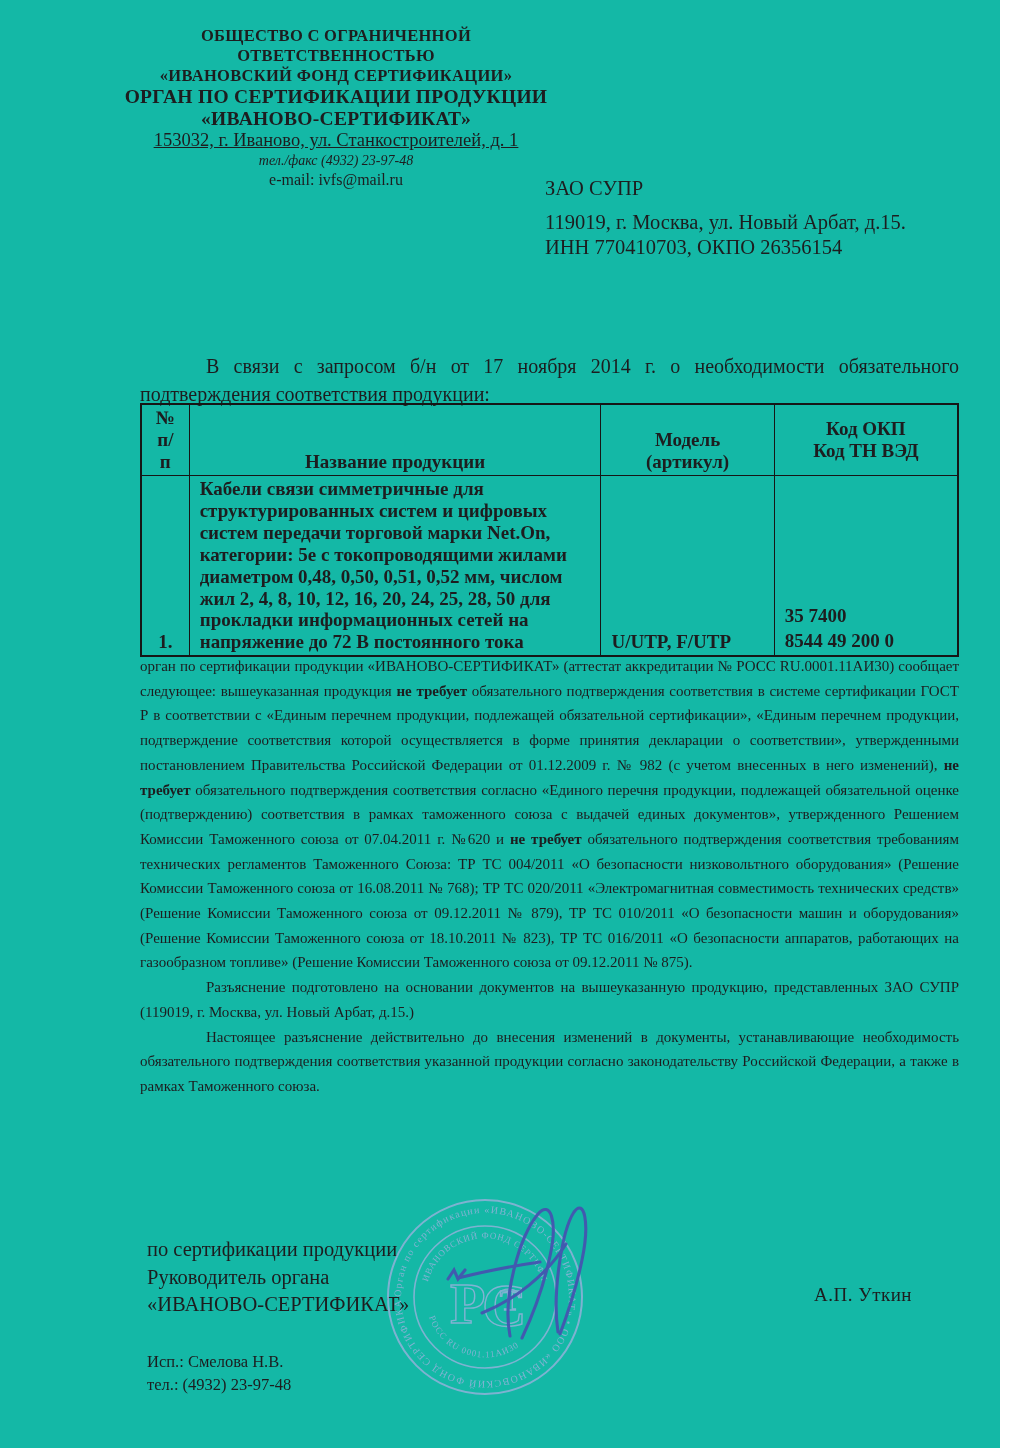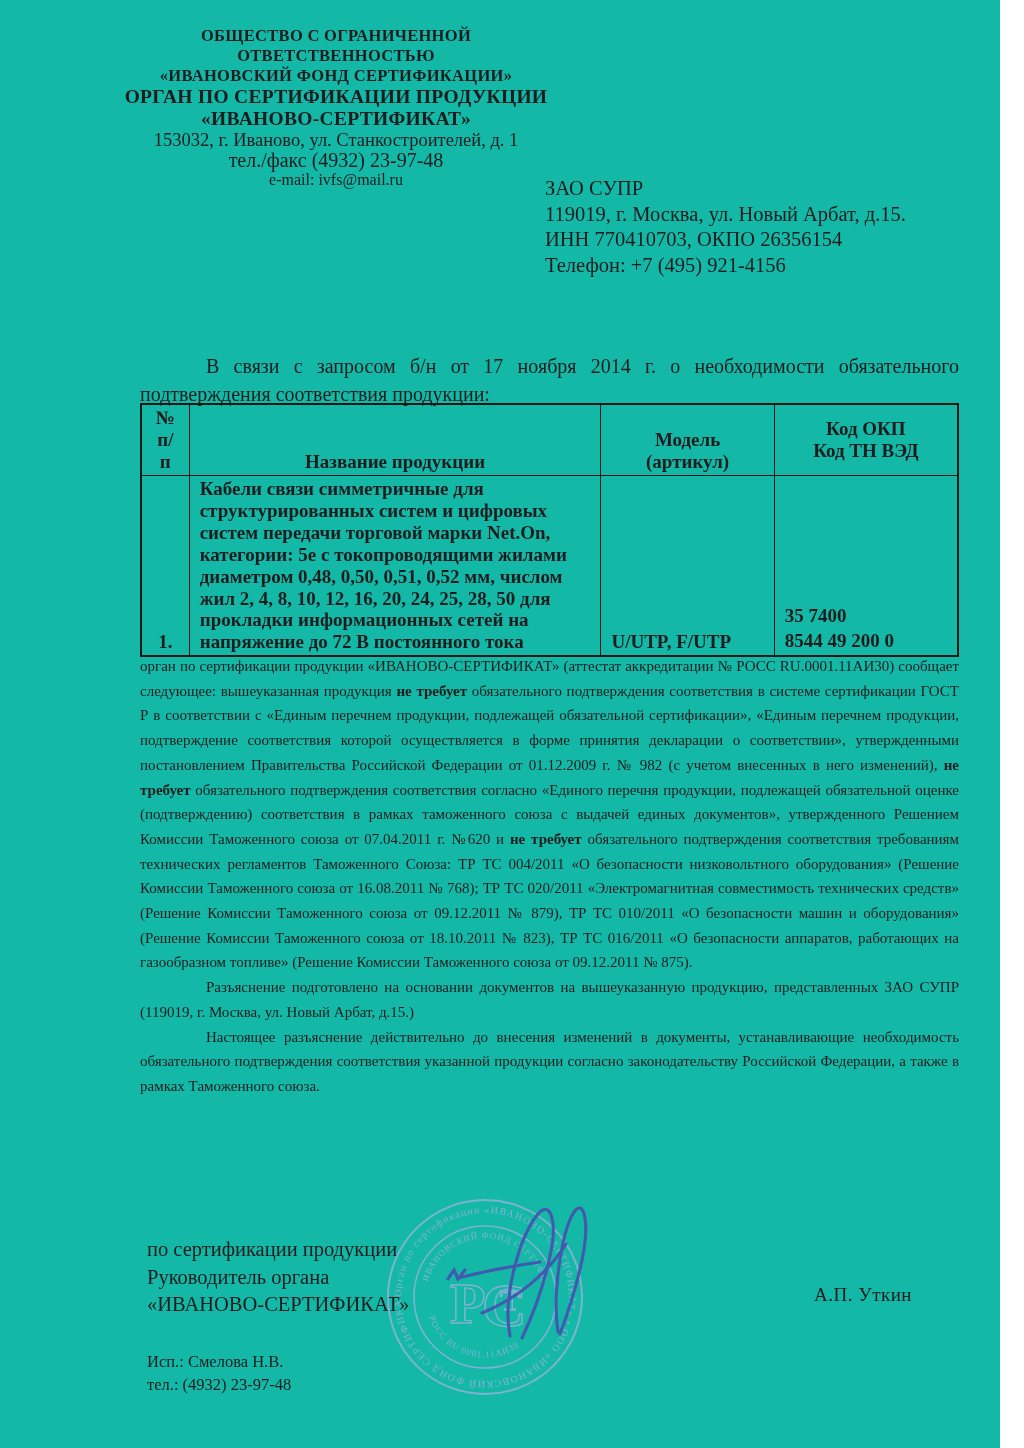--- a/index.html
+++ b/index.html
@@ -3,26 +3,26 @@
 <meta charset="utf-8">
 <style>
   * { margin:0; padding:0; box-sizing:border-box; }
   html,body { background:#ffffff; }
   body { font-family:"Liberation Serif","DejaVu Serif",serif; color:#1d1d1f; }
   .page { position:relative; width:1000px; height:1448px; background:#14b8a6; overflow:hidden; }
 
   .letterhead { position:absolute; left:118px; top:26px; width:436px; text-align:center; }
   .lh-small  { font-weight:bold; font-size:16.5px; line-height:20px; letter-spacing:.3px; }
   .lh-big    { font-weight:bold; font-size:19.5px; line-height:21.5px; letter-spacing:.3px; }
-  .lh-addr   { font-size:18.5px; line-height:21px; margin-top:1px; }
-  .lh-tel    { font-size:20px;  line-height:19px; }
+  .lh-addr   { font-size:18.5px; line-height:21px; margin-top:1px;text-decoration:underline; }
+  .lh-tel    { font-size:14px;  line-height:19px;font-style:italic; }
   .lh-mail   { font-size:16px;  line-height:19px; }
 
   .recipient { position:absolute; left:545px; top:176px; font-size:20.5px; line-height:25.5px; }
-  .recipient .r-name { margin-bottom:0; }
+  .recipient .r-name { margin-bottom:8px; }
 
   .refline { position:absolute; left:148px; top:307px; font-size:20.5px; }
 
   .intro { position:absolute; left:140px; top:352px; width:819px; font-size:20px;
            line-height:28px; text-align:justify; text-indent:66px; }
 
   table.prod { position:absolute; left:140px; top:403px; width:819px;
                border-collapse:collapse; table-layout:fixed; }
   table.prod td { border:1.6px solid #161616; font-weight:bold; font-size:19px;
                   padding:2px 10px; vertical-align:bottom; }
@@ -66,21 +66,20 @@
     <div class="lh-big">«ИВАНОВО-СЕРТИФИКАТ»</div>
     <div class="lh-addr">153032, г. Иваново, ул. Станкостроителей, д. 1</div>
     <div class="lh-tel">тел./факс (4932) 23-97-48</div>
     <div class="lh-mail">e-mail: ivfs@mail.ru</div>
   </div>
 
   <div class="recipient">
     <div class="r-name">ЗАО СУПР</div>
     <div>119019, г. Москва, ул. Новый Арбат, д.15.</div>
     <div>ИНН 770410703, ОКПО 26356154</div>
-    <div>Телефон: +7 (495) 921-4156</div>
   </div>
 
 
   <div class="intro">В связи с запросом б/н от 17 ноября 2014 г. о необходимости обязательного подтверждения соответствия продукции:</div>
 
   <table class="prod">
     <tbody>
       <tr class="hdr">
         <td class="c-num pre">№
 п/п</td>

